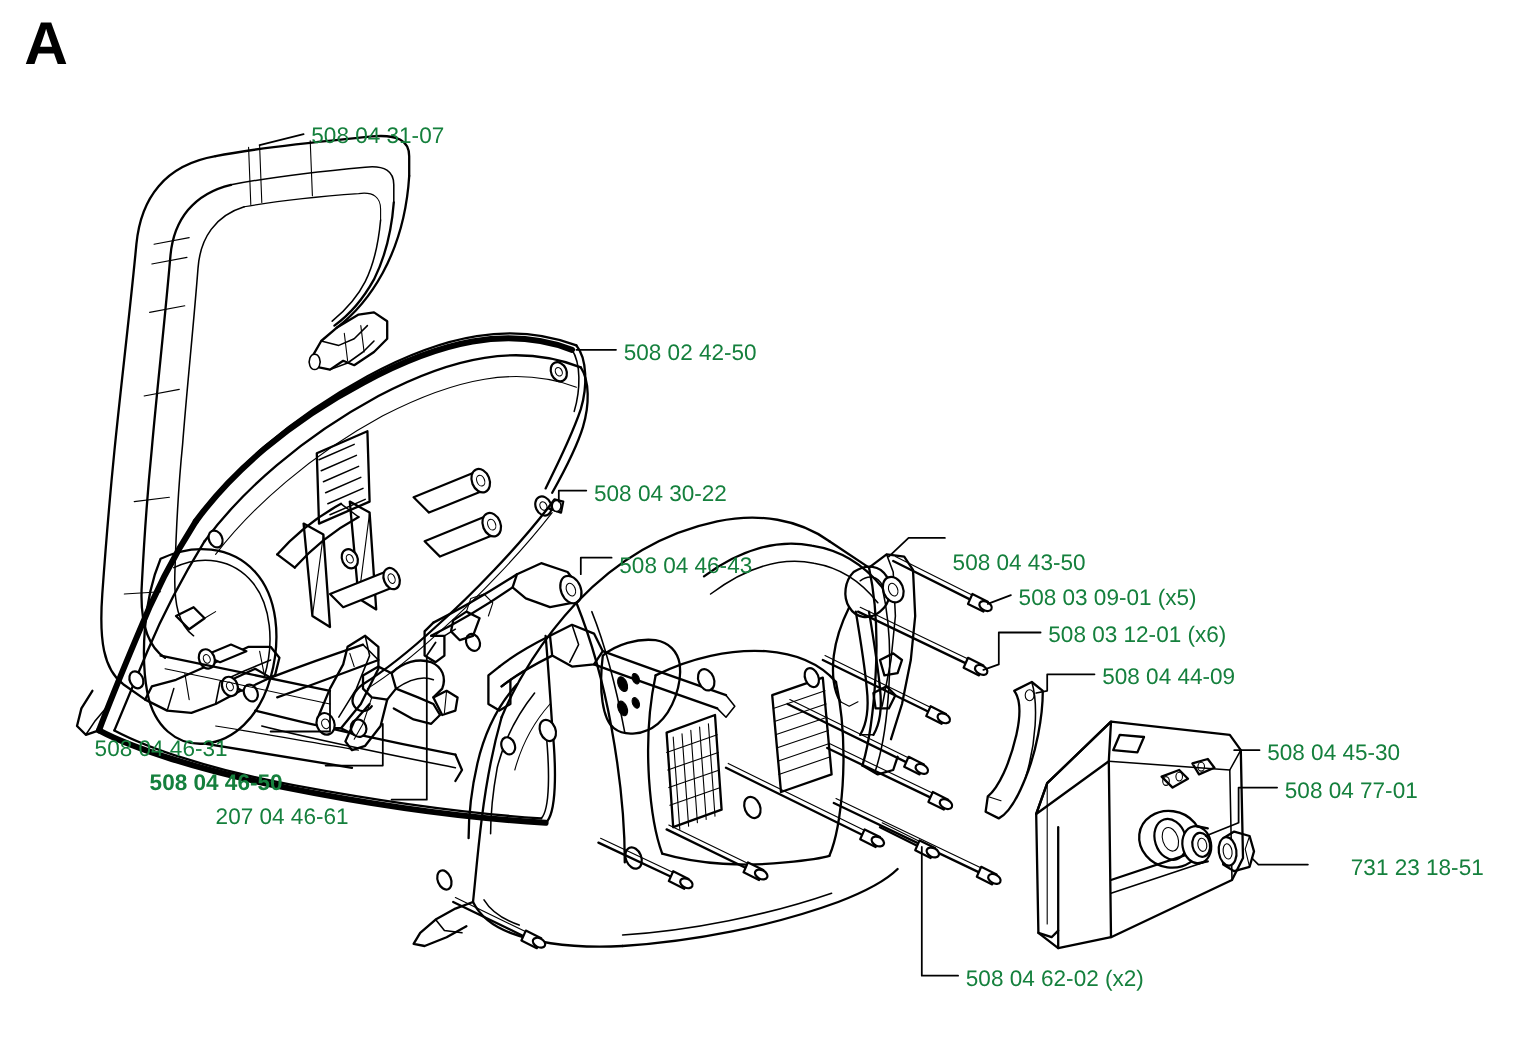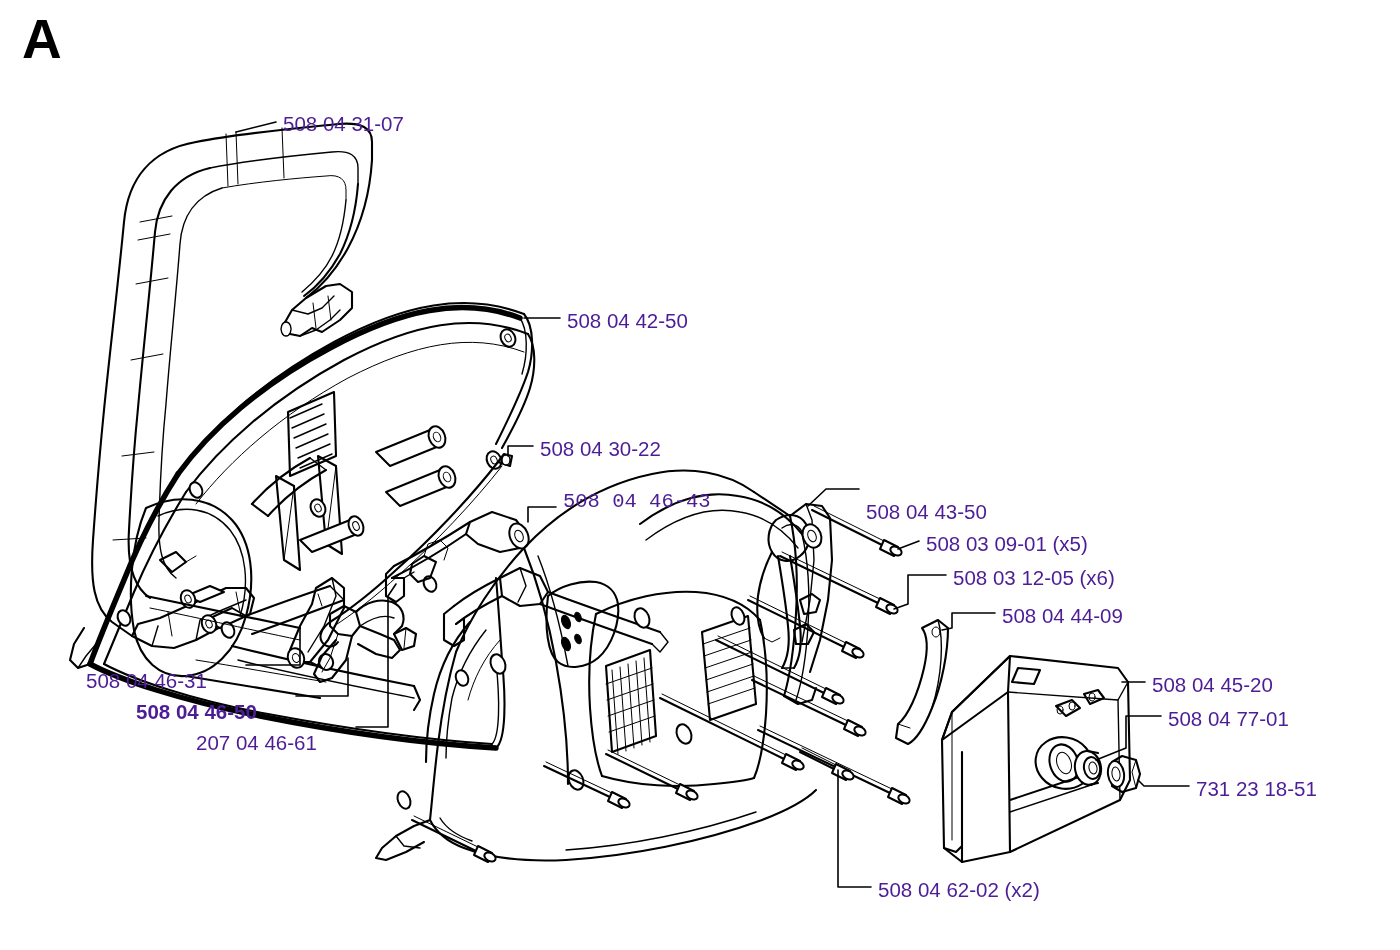--- a/index.html
+++ b/index.html
@@ -28,21 +28,21 @@
     color: #000;
     line-height: 1;
     letter-spacing: 0px;
     font-family: "Liberation Sans", sans-serif;
   }
 
   
   .callout {
     position: absolute;
     font-size: 20.5px;
-    color: #4c1d95;
+    color: #15803d;
     white-space: nowrap;
     line-height: 1;
     font-family: "Liberation Sans", sans-serif;
   }
   .callout .qty {
     font-weight: normal;
   }
 </style>
 </head>
 <body>
@@ -593,58 +593,58 @@
 
       <path class="leader" d="M871,887 L838,887 L838,770"></path>
     </g>
   </svg>
 
   <div class="callout" style="left:283px; top:114px;">
     <span>508 04 31-07</span>
   </div>
 
   <div class="callout" style="left:567px; top:311px;">
-    <span>508 04 42-50</span>
+    <span>508 02 42-50</span>
   </div>
 
   <div class="callout" style="left:540px; top:439px;">
     <span>508 04 30-22</span>
   </div>
 
-  <div class="callout" style="left:563px; top:492px;font-family:Liberation Mono, monospace;">
+  <div class="callout" style="left:563px; top:505px;">
     <span>508 04 46-43</span>
   </div>
 
   <div class="callout" style="left:866px; top:502px;">
     <span>508 04 43-50</span>
   </div>
 
   <div class="callout" style="left:926px; top:534px;">
     <span>508 03 09-01</span>
     <span class="qty">(x5)</span>
   </div>
 
   <div class="callout" style="left:953px; top:568px;">
-    <span>508 03 12-05</span>
+    <span>508 03 12-01</span>
     <span class="qty">(x6)</span>
   </div>
 
   <div class="callout" style="left:1002px; top:606px;">
     <span>508 04 44-09</span>
   </div>
 
   <div class="callout" style="left:1152px; top:675px;">
-    <span>508 04 45-20</span>
+    <span>508 04 45-30</span>
   </div>
 
   <div class="callout" style="left:1168px; top:709px;text-align:center;">
     <span>508 04 77-01</span>
   </div>
 
-  <div class="callout" style="left:1196px; top:779px;">
+  <div class="callout" style="left:1228px; top:779px;">
     <span>731 23 18-51</span>
   </div>
 
   <div class="callout" style="left:86px; top:671px;">
     <span>508 04 46-31</span>
   </div>
 
   <div class="callout" style="left:136px; top:702px;font-weight:bold;">
     <span>508 04 46-50</span>
   </div>

